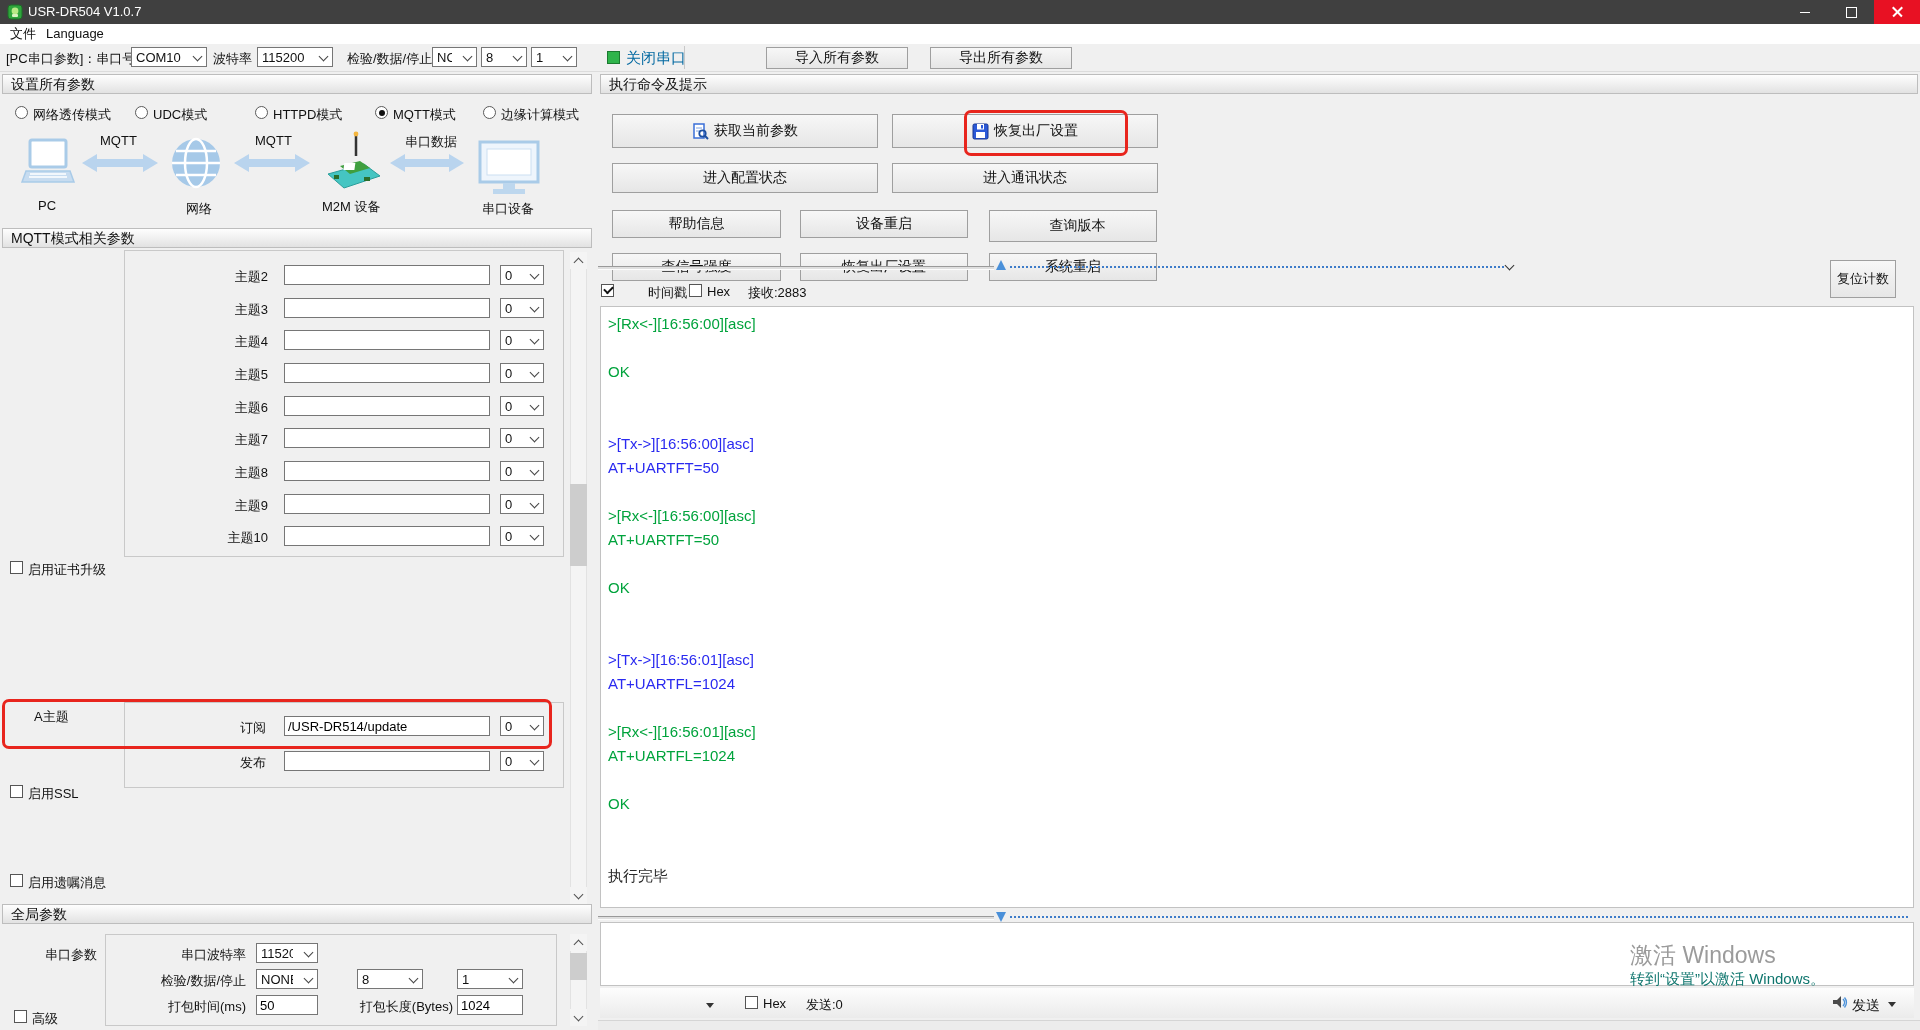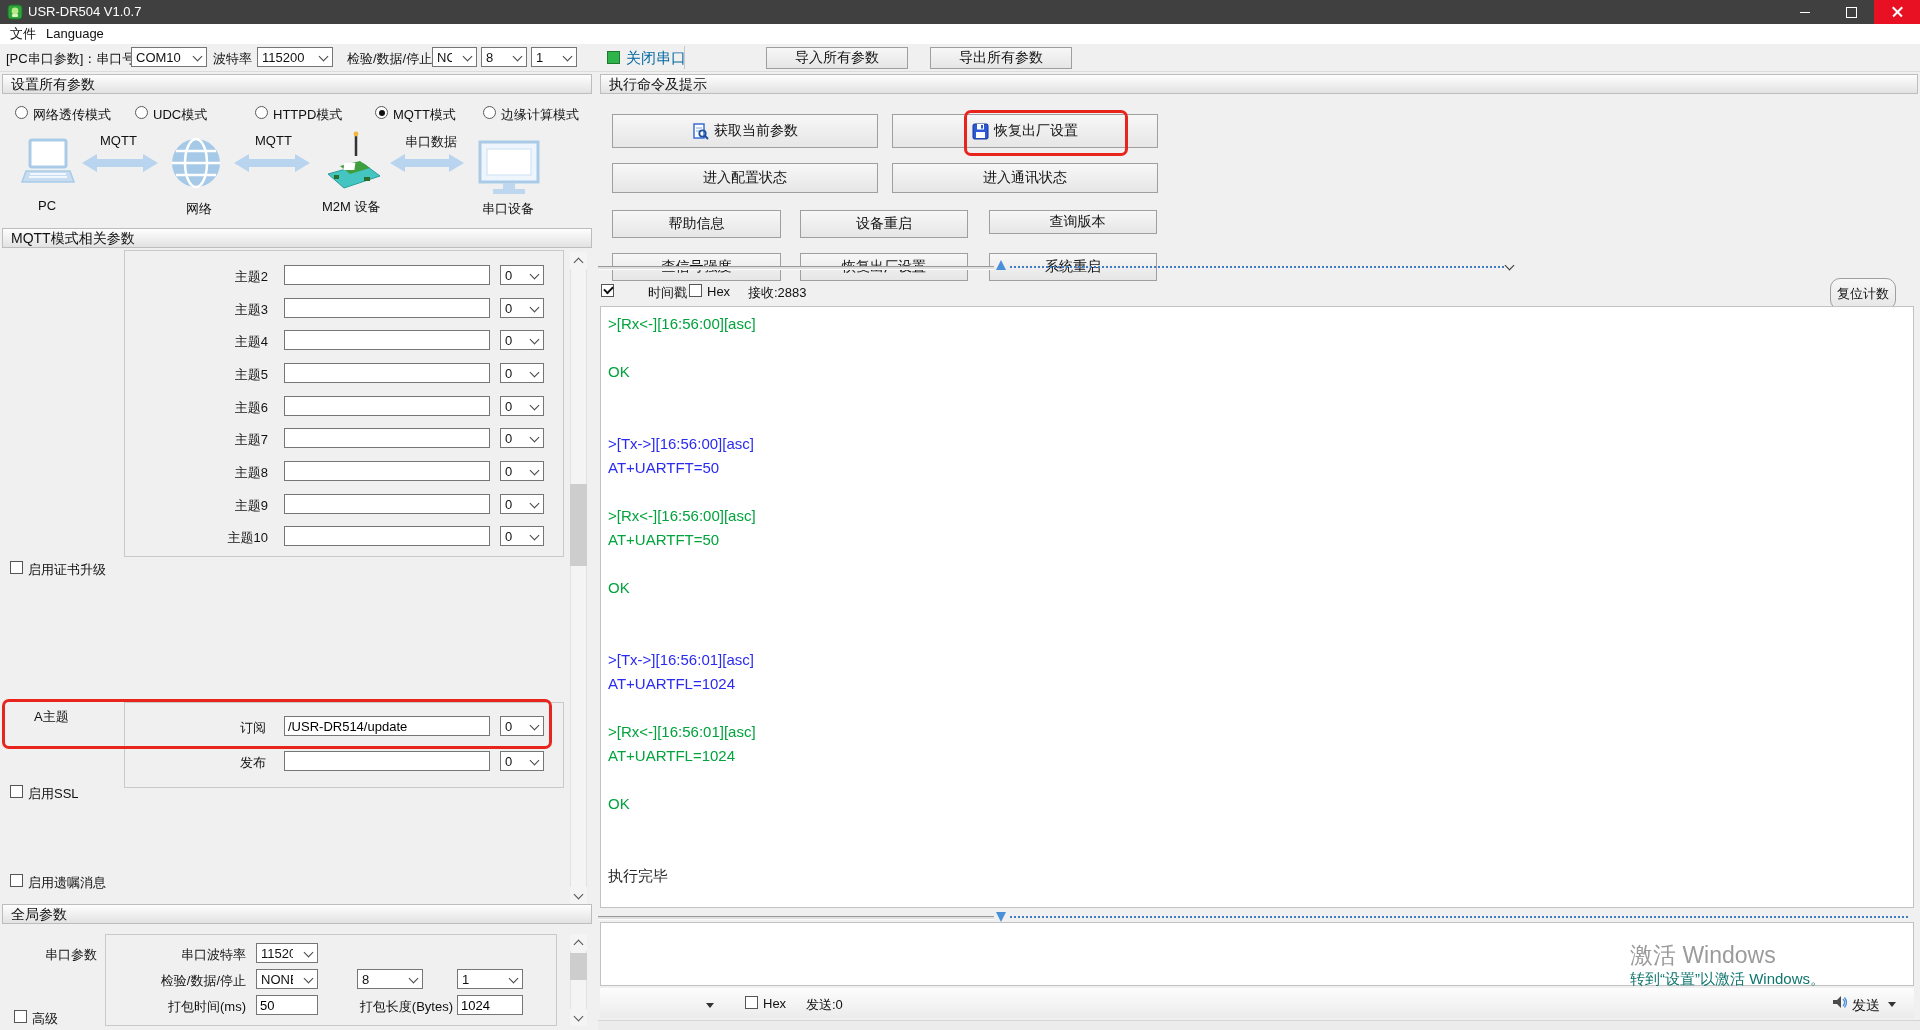--- a/index.html
+++ b/index.html
@@ -342,37 +342,37 @@
   </svg>
   <span>恢复出厂设置</span>
 </div>
 <div class="redbox" style="left:964px;top:110px;width:158px;height:40px;"></div>
 
 <div class="btn" style="left:612px;top:163px;width:266px;height:30px;">进入配置状态</div>
 <div class="btn" style="left:892px;top:163px;width:266px;height:30px;">进入通讯状态</div>
 
 <div class="btn" style="left:612px;top:210px;width:169px;height:28px;">帮助信息</div>
 <div class="btn" style="left:800px;top:210px;width:168px;height:28px;">设备重启</div>
-<div class="btn" style="left:989px;top:210px;width:168px;height:24px;padding-left:9px;">查询版本</div>
+<div class="btn" style="left:989px;top:210px;width:168px;height:32px;padding-left:9px;">查询版本</div>
 
 <div class="btn" style="left:612px;top:253px;width:169px;height:28px;">查信号强度</div>
 <div class="btn" style="left:800px;top:253px;width:168px;height:28px;">恢复出厂设置</div>
 <div class="btn" style="left:989px;top:253px;width:168px;height:28px;">系统重启</div>
 
 <div class="tline" style="left:598px;top:266px;width:396px;"></div>
 <div class="tthumb-up" style="left:996px;top:260px;"></div>
 <div class="tdots" style="left:1010px;top:266px;width:494px;"></div>
 <div class="tend" style="left:1506px;top:262px;"></div>
 
 <div class="cb on" style="left:601px;top:284px;"></div>
 <span class="lbl" style="left:619px;top:284px;padding-left:29px;">时间戳</span>
 <div class="cb" style="left:689px;top:284px;"></div>
 <span class="lbl" style="left:707px;top:284px;">Hex</span>
 <span class="lbl" style="left:748px;top:284px;">接收:2883</span>
-<div class="btn" style="left:1830px;top:278px;width:66px;height:32px;font-size:13px;border-radius:10px;">复位计数</div>
+<div class="btn" style="left:1830px;top:260px;width:66px;height:38px;font-size:13px;">复位计数</div>
 
 <div class="logarea"></div>
 <div class="logline rx" style="top:312px;">&gt;[Rx&lt;-][16:56:00][asc]</div>
 <div class="logline" style="top:336px;"></div>
 <div class="logline rx" style="top:360px;">OK</div>
 <div class="logline" style="top:384px;"></div>
 <div class="logline" style="top:408px;"></div>
 <div class="logline tx" style="top:432px;">&gt;[Tx-&gt;][16:56:00][asc]</div>
 <div class="logline tx" style="top:456px;">AT+UARTFT=50</div>
 <div class="logline" style="top:480px;"></div>

